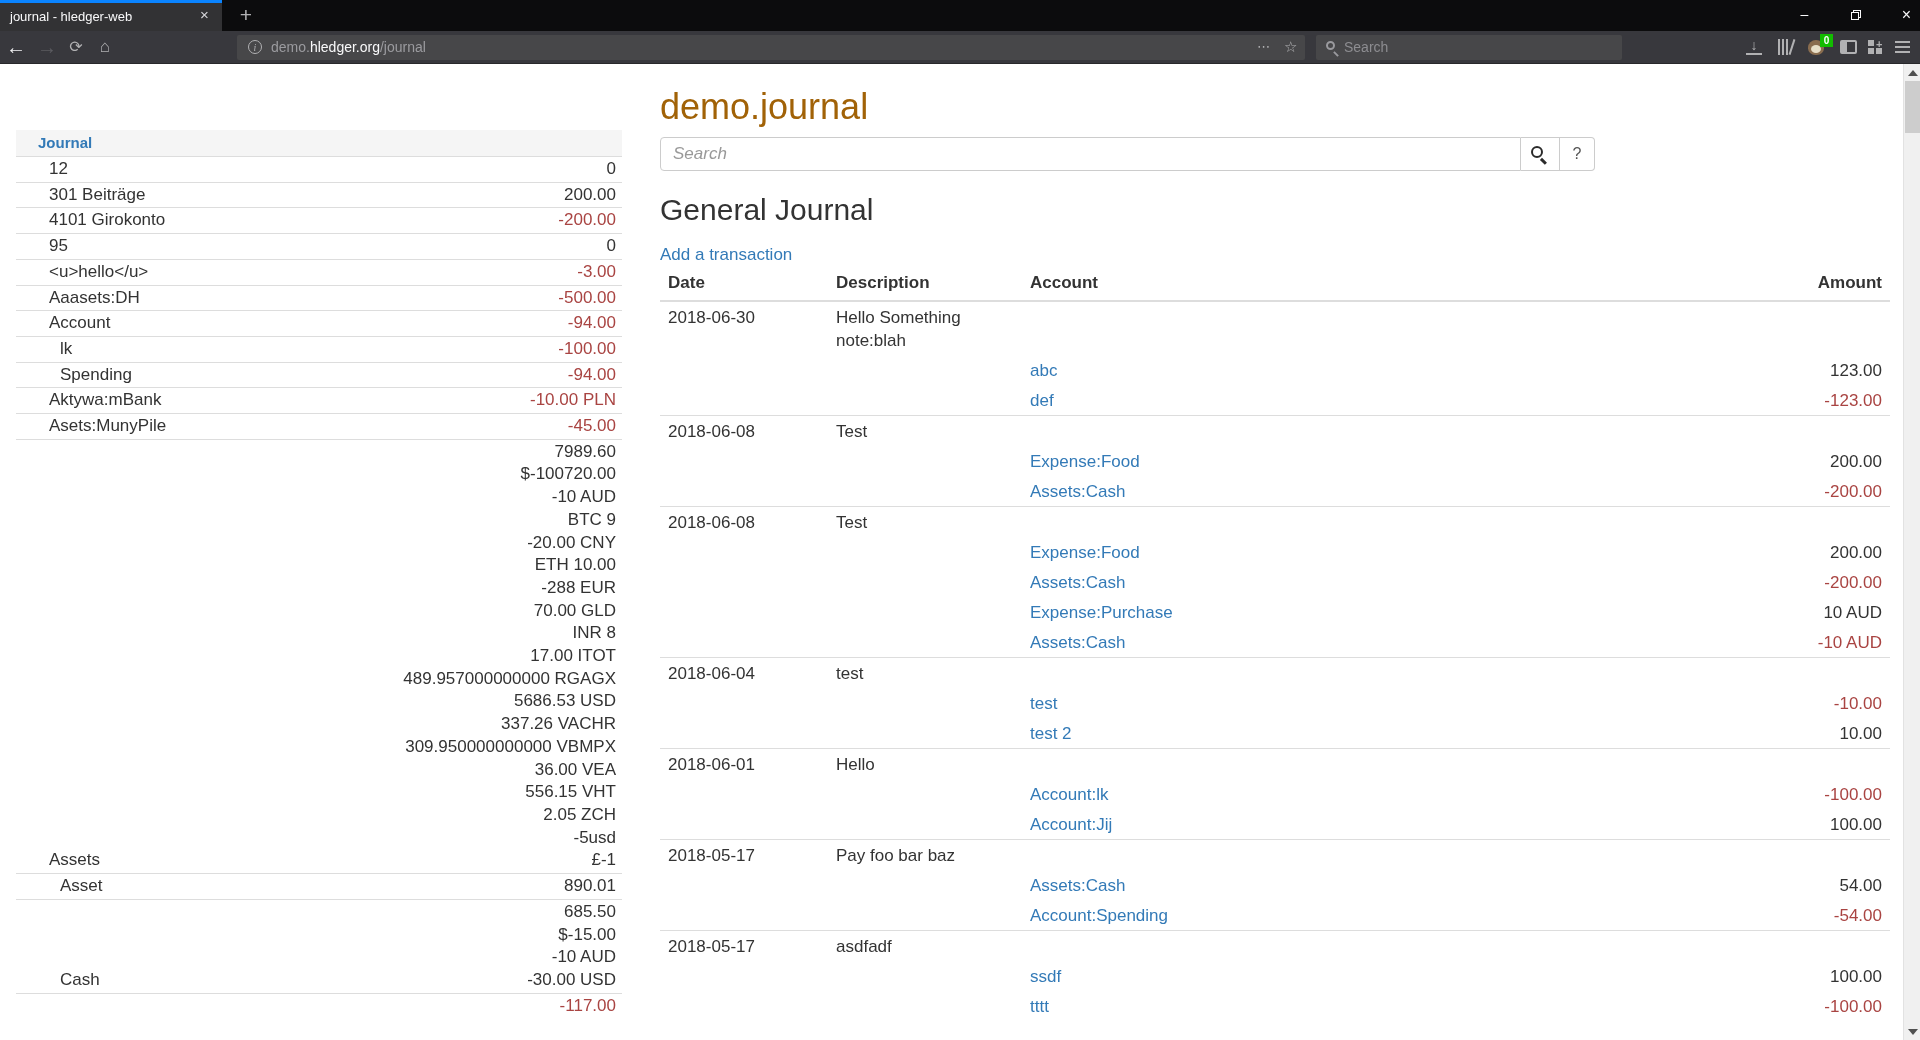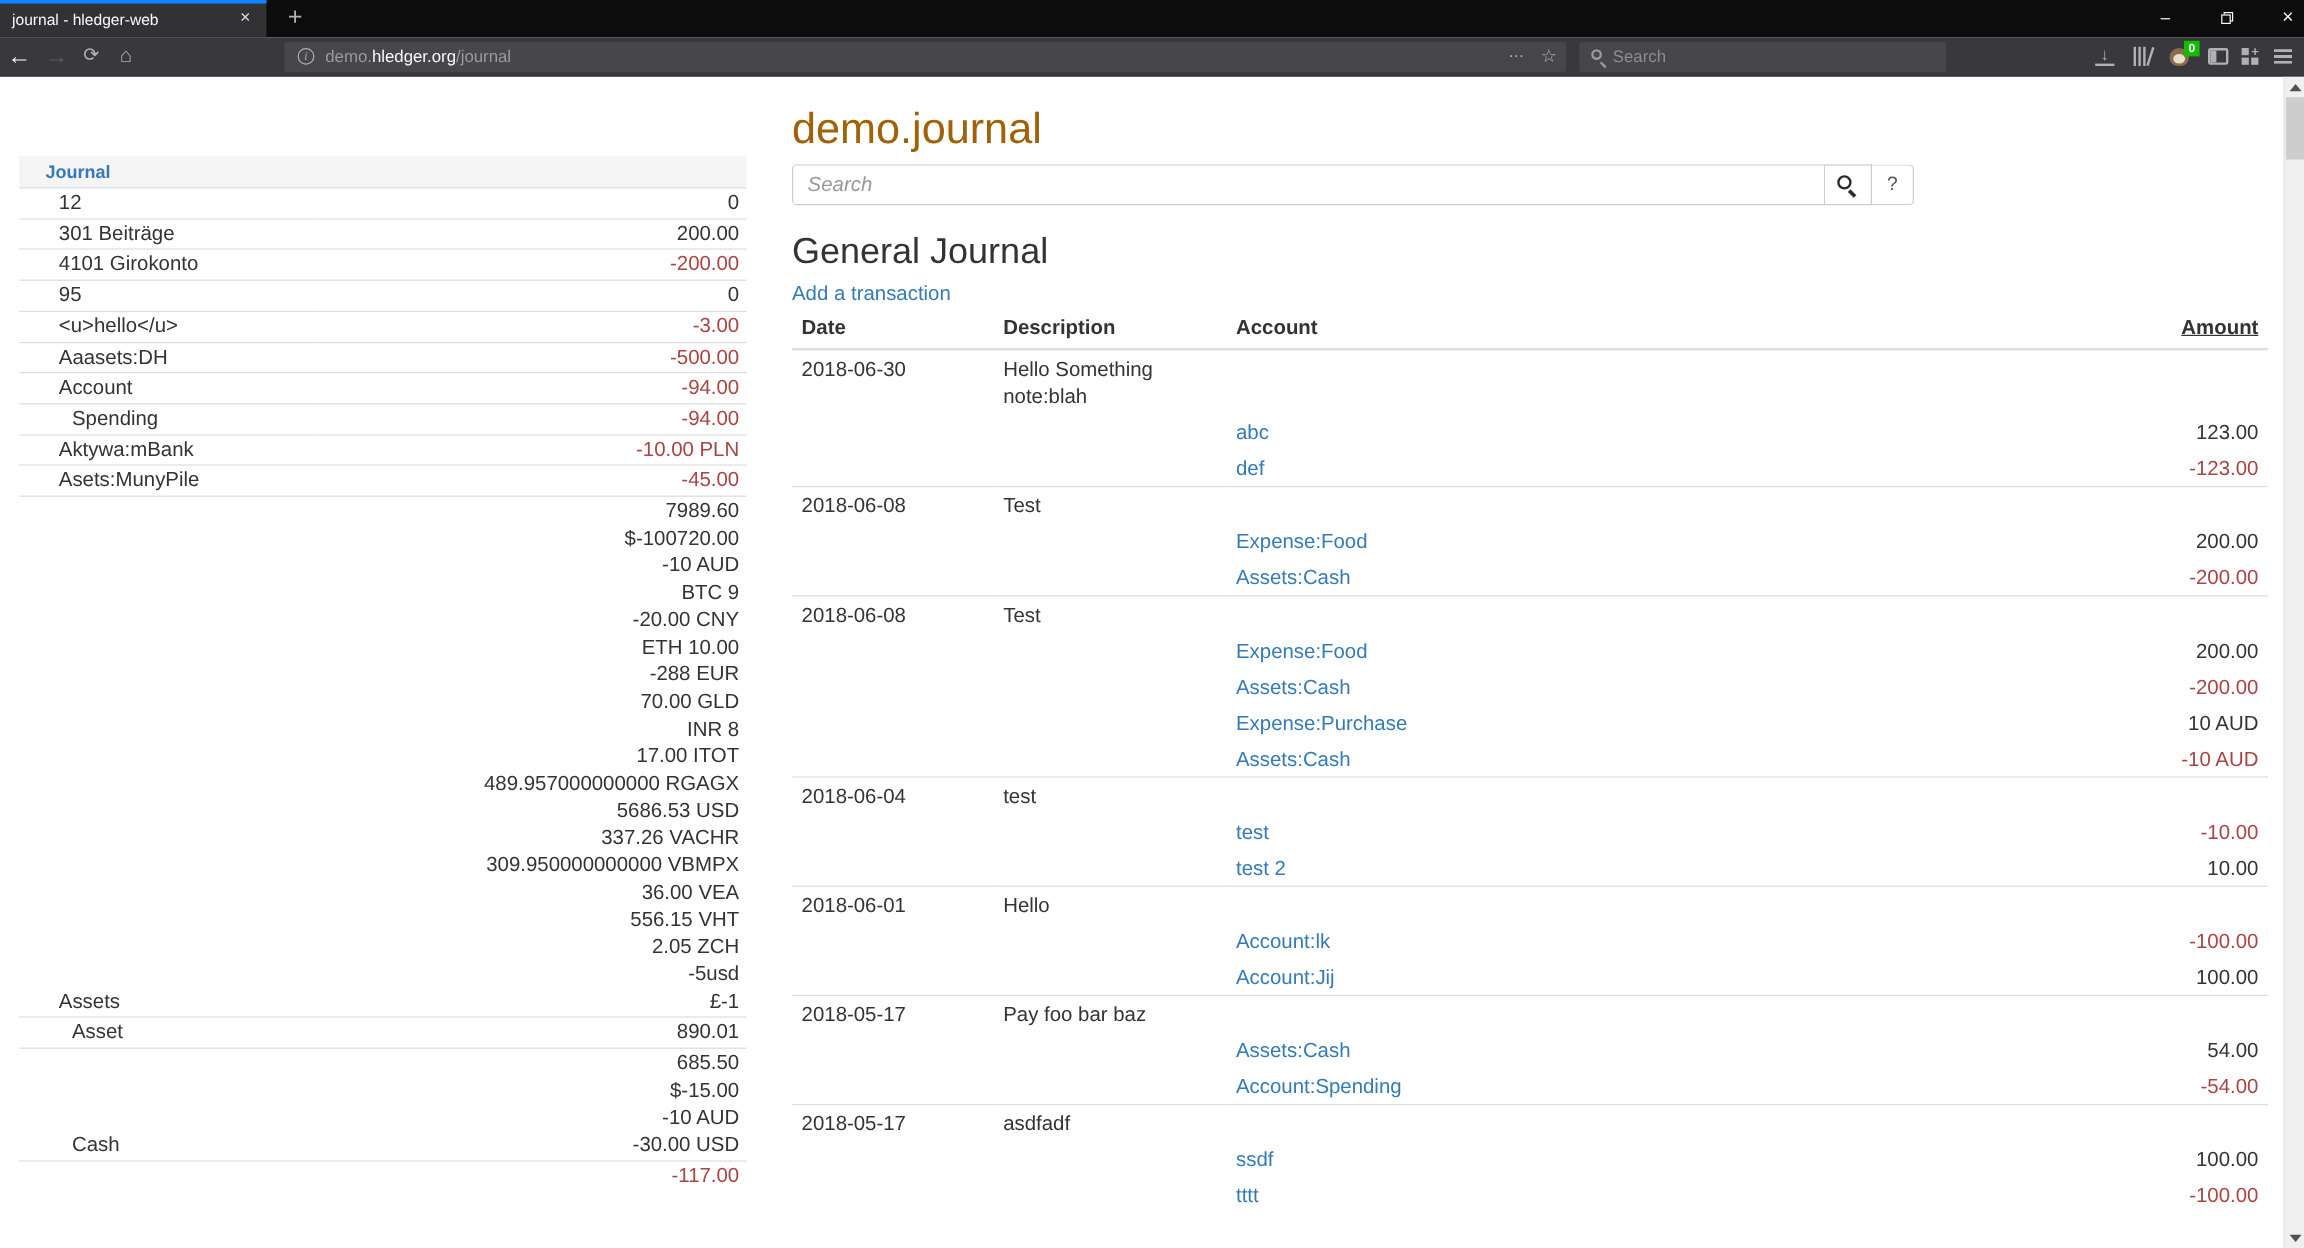--- a/index.html
+++ b/index.html
@@ -92,26 +92,26 @@
   .search-group { display:flex; margin-top:10px; height:34px; width:935px; }
   .search-input { flex:1; height:34px; border:1px solid #ccc; border-radius:4px 0 0 4px; padding:0 12px;
                   font-size:17px; color:#555; outline:none; font-family:inherit; }
   .search-input::placeholder { color:#999; font-style:italic; opacity:1; }
   .btn { height:34px; background:#fff; border:1px solid #ccc; border-left:none; cursor:pointer; }
   .btn-search { width:39px; position:relative; }
   .mag-lg { position:absolute; left:10px; top:8px; width:12px; height:12px; border:2.5px solid #2b2b2b; border-radius:50%; }
   .mag-lg::after { content:""; position:absolute; left:9px; top:10px; width:2.5px; height:7px; background:#2b2b2b; transform:rotate(-45deg); }
   .btn-help { width:35px; border-radius:0 4px 4px 0; font-size:16px; color:#555; font-family:inherit; }
   h2.sectiontitle { font-size:30px; font-weight:500; color:#333; margin:22px 0 0 0; line-height:1.1; }
-  .add-link { margin-top:9px; font-size:17px; }
+  .add-link { margin-top:19px; font-size:17px; }
   .add-link a { color:#337ab7; text-decoration:none; }
 
   table.journal { width:100%; border-collapse:collapse; font-size:17px; margin-top:4px; }
   table.journal th { text-align:left; font-weight:bold; color:#333; padding:4px 8px 7px 8px; border-bottom:2px solid #ddd;margin-top:16px; }
-  table.journal th.num { text-align:right;text-decoration:underline; }
+  table.journal th.num { text-align:right; }
   table.journal td { padding:3.5px 8px; line-height:23px; vertical-align:top; }
   table.journal col.c-date { width:168px; }
   table.journal col.c-desc { width:194px; }
   table.journal col.c-amt  { width:280px; }
   tr.txrow td { border-top:1px solid #ddd; }
   table.journal a.acct-link { color:#337ab7; text-decoration:none; }
   td.amount { text-align:right; color:#333; white-space:nowrap; }
   td.amount.neg { color:#a94442; }
 </style>
 </head>
@@ -211,20 +211,26 @@
           <tr>
             <td class="acct"><a href="#">Aaasets:DH</a></td>
             <td class="amts">
               <div class="amtline neg">-500.00</div>
             </td>
           </tr>
           <tr>
             <td class="acct"><a href="#">Account</a></td>
             <td class="amts">
               <div class="amtline neg">-94.00</div>
+            </td>
+          </tr>
+          <tr>
+            <td class="acct ind1"><a href="#">lk</a></td>
+            <td class="amts">
+              <div class="amtline neg">-100.00</div>
             </td>
           </tr>
           <tr>
             <td class="acct ind1"><a href="#">Spending</a></td>
             <td class="amts">
               <div class="amtline neg">-94.00</div>
             </td>
           </tr>
           <tr>
             <td class="acct"><a href="#">Aktywa:mBank</a></td>

